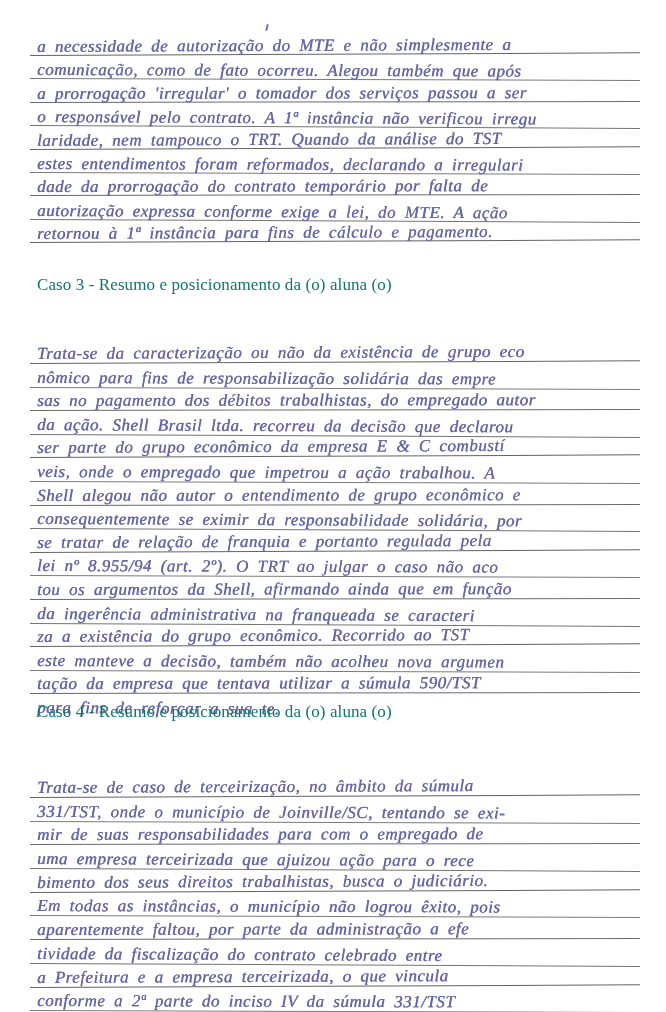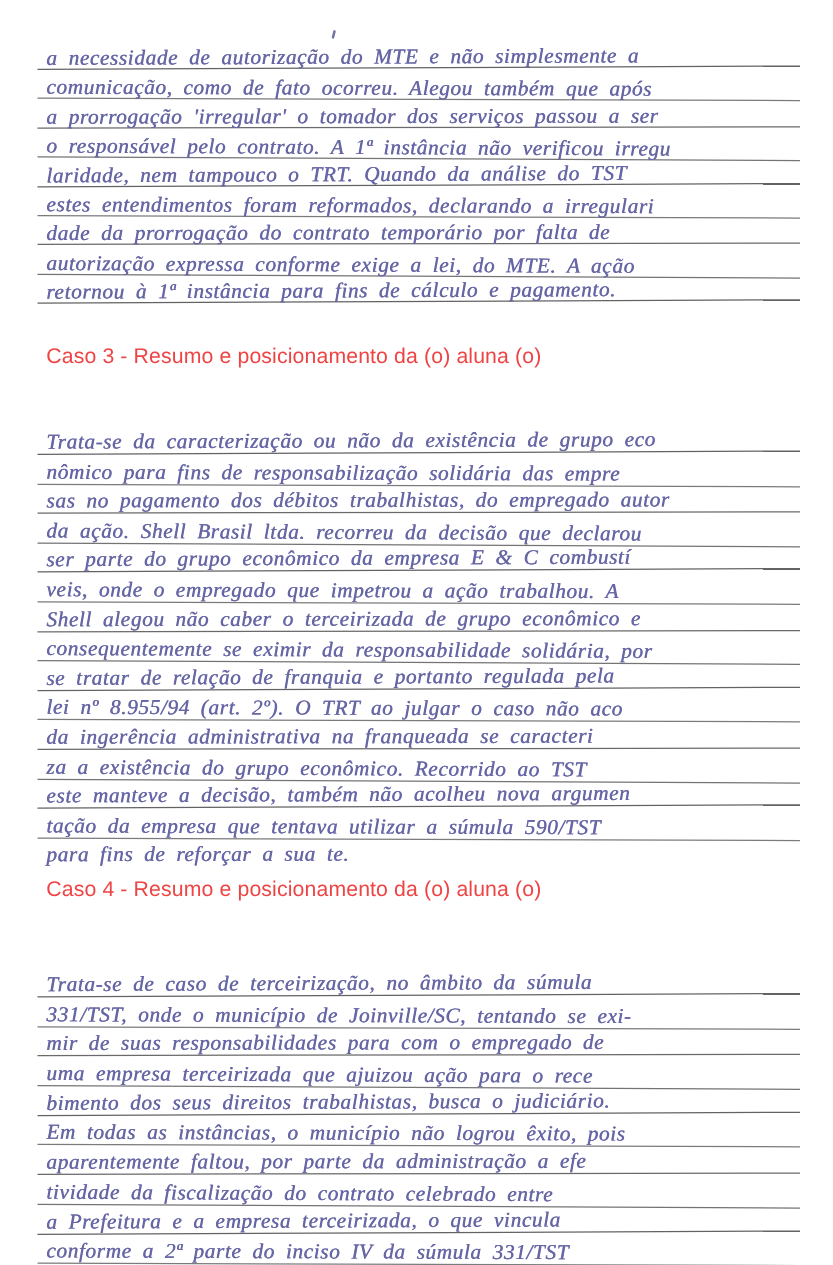--- a/index.html
+++ b/index.html
@@ -59,24 +59,24 @@
   #para-caso3 { top: 320px; margin-top: 20px; --lh: 22.6px; }
   #para-caso4 { top: 774px; --lh: 22.7px; }
 
   
   .no-last-rule .hw-line:last-child { border-bottom: none; }
 
   .case-heading {
     position: absolute;
     left: 37px;
     margin: 0;
-    font-family: Liberation Sans, sans-serif;
+    font-family: Liberation Serif, serif;
     font-weight: 400;
     font-size: 17px;
-    color: #ef4444;
+    color: #0f766e;
     letter-spacing: 0.1px;
     white-space: nowrap;
   }
   #heading-caso3 { top: 275px; }
   #heading-caso4 { top: 702px; }
 </style>
 </head>
 <body>
 
 <div class="page">
@@ -99,24 +99,25 @@
   <h2 id="heading-caso3" class="case-heading">Caso 3 - Resumo e posicionamento da (o) aluna (o)</h2>
 
   <div id="para-caso3" class="hw-para no-last-rule">
 
   <div class="hw-line">Trata-se da caracterização ou não da existência de grupo eco</div>
       <div class="hw-line">nômico para fins de responsabilização solidária das empre</div>
       <div class="hw-line">sas no pagamento dos débitos trabalhistas, do empregado autor</div>
       <div class="hw-line">da ação. Shell Brasil ltda. recorreu da decisão que declarou</div>
       <div class="hw-line">ser parte do grupo econômico da empresa E &amp; C combustí</div>
       <div class="hw-line">veis, onde o empregado que impetrou a ação trabalhou. A</div>
-      <div class="hw-line">Shell alegou não caber o terceirizada de grupo econômico e</div>
+      <div class="hw-line">Shell alegou não autor o entendimento de grupo econômico e</div>
       <div class="hw-line">consequentemente se eximir da responsabilidade solidária, por</div>
       <div class="hw-line">se tratar de relação de franquia e portanto regulada pela</div>
       <div class="hw-line">lei nº 8.955/94 (art. 2º). O TRT ao julgar o caso não aco</div>
+      <div class="hw-line">tou os argumentos da Shell, afirmando ainda que em função</div>
       <div class="hw-line">da ingerência administrativa na franqueada se caracteri</div>
       <div class="hw-line">za a existência do grupo econômico. Recorrido ao TST</div>
       <div class="hw-line">este manteve a decisão, também não acolheu nova argumen</div>
       <div class="hw-line">tação da empresa que tentava utilizar a súmula 590/TST</div>
       <div class="hw-line">para fins de reforçar a sua te.</div>
     </div>
 
   <h2 id="heading-caso4" class="case-heading">Caso 4 - Resumo e posicionamento da (o) aluna (o)</h2>
 
   <div id="para-caso4" class="hw-para">

